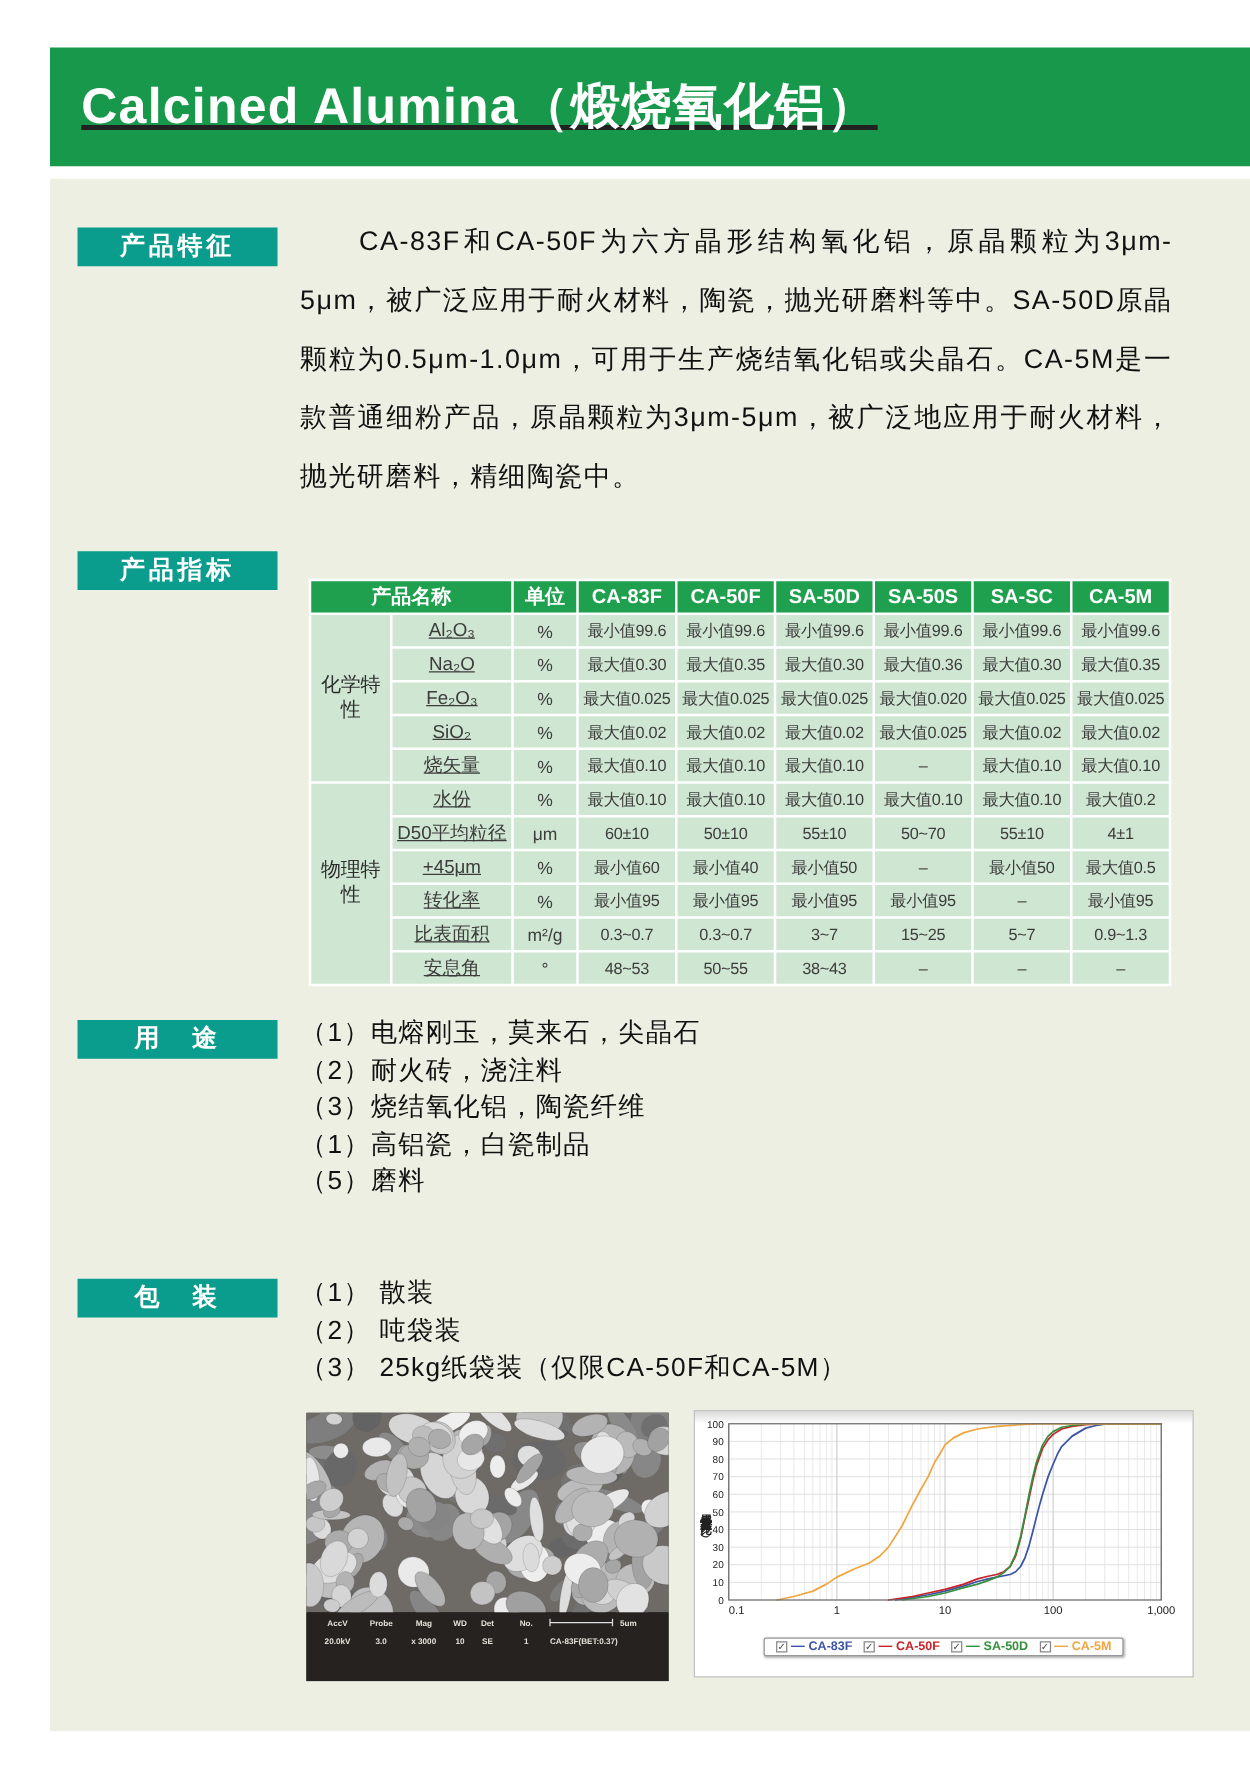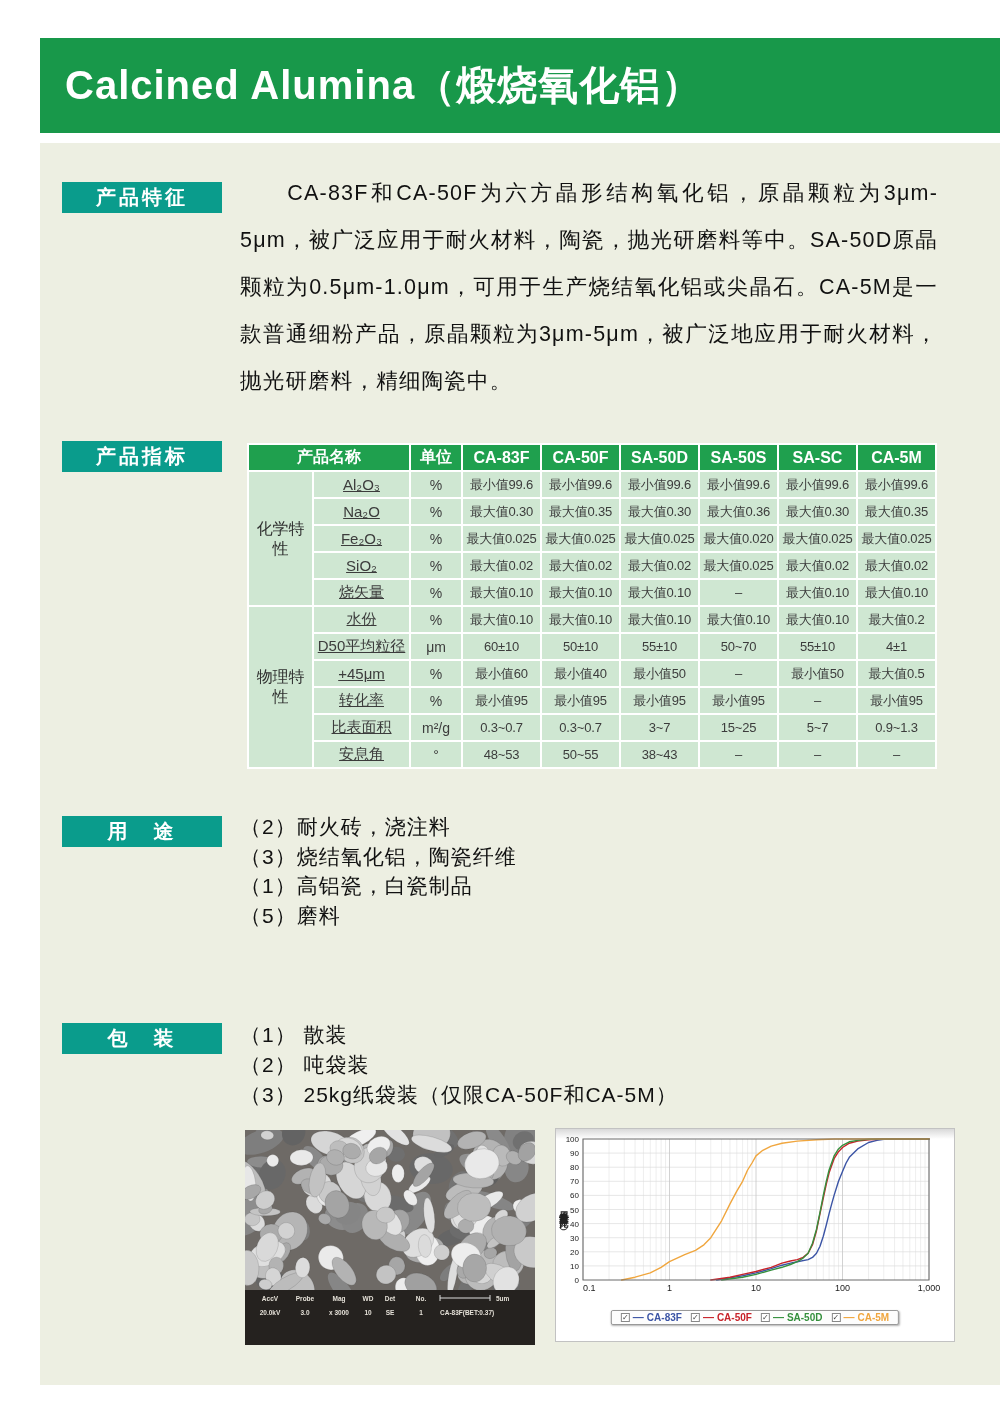--- a/index.html
+++ b/index.html
@@ -8,40 +8,40 @@
     --th-green:#1fa04e;
     --cell-green:#cfe7d2;
     --content-bg:#edefe2;
   }
   *{margin:0;padding:0;box-sizing:border-box;}
   html,body{background:#ffffff;}
   body{font-family:"Liberation Sans","DejaVu Sans",sans-serif;color:#222;}
   .page{position:relative;width:1000px;height:1415px;background:#fff;margin:0 auto;overflow:hidden;}
 
   
-  .banner{position:absolute;left:40px;top:38px;width:960px;height:95px;background:var(--banner-green);}
+  .banner{position:absolute;left:40px;top:38px;width:960px;height:95px;background:var(--banner-green);text-decoration:underline;}
   .banner h1{color:#fff;font-size:40px;font-weight:bold;line-height:95px;padding-left:25px;letter-spacing:1px;white-space:nowrap;}
 
   
   .content-bg{position:absolute;left:40px;top:143px;width:960px;height:1242px;background:var(--content-bg);}
 
   
   .badge{position:absolute;width:160px;height:31px;background:var(--badge-teal);color:#fff;
          font-size:20px;font-weight:bold;text-align:center;line-height:31px;letter-spacing:3px;}
   #badge-features{left:62px;top:182px;}
   #badge-specs{left:62px;top:441px;}
   #badge-apps{left:62px;top:816px;}
   #badge-pack{left:62px;top:1023px;}
 
   
   .para{position:absolute;left:240px;top:170px;width:698px;font-size:21.5px;line-height:47px;
         text-align:justify;text-indent:2.2em;color:#111;letter-spacing:1.2px;}
 
   
-  .spec-table-wrap{position:absolute;left:247px;top:443px;}
+  .spec-table-wrap{position:absolute;left:247px;top:463px;}
   table{border-collapse:separate;border-spacing:2px;background:#fff;}
   td,th{text-align:center;vertical-align:middle;}
   th{background:var(--th-green);color:#fff;font-size:16px;font-weight:bold;height:25px;padding:0 2px;}
   td{background:var(--cell-green);color:#3c3c3c;font-size:13px;height:25px;letter-spacing:-0.2px;}
   td.group-cell{font-size:16px;color:#2e2e2e;line-height:20px;}
   td.property-cell{font-size:15px;letter-spacing:0;text-decoration:underline;}
   td.unit-cell{font-size:14px;letter-spacing:0;}
 
   
   .list{position:absolute;left:240px;font-size:21px;color:#111;letter-spacing:1px;}
@@ -221,20 +221,21 @@
             <td>–</td>
             <td>–</td>
             <td>–</td>
           </tr>
         </tbody>
     </table>
   </div>
 
   <div class="badge" id="badge-apps">用　途</div>
   <div class="list" id="app-list">
+      <div class="list-item">（1）电熔刚玉，莫来石，尖晶石</div>
       <div class="list-item">（2）耐火砖，浇注料</div>
       <div class="list-item">（3）烧结氧化铝，陶瓷纤维</div>
       <div class="list-item">（1）高铝瓷，白瓷制品</div>
       <div class="list-item">（5）磨料</div>
     </div>
 
   <div class="badge" id="badge-pack">包　装</div>
   <div class="list" id="pack-list">
       <div class="list-item">（1） 散装</div>
       <div class="list-item">（2） 吨袋装</div>

